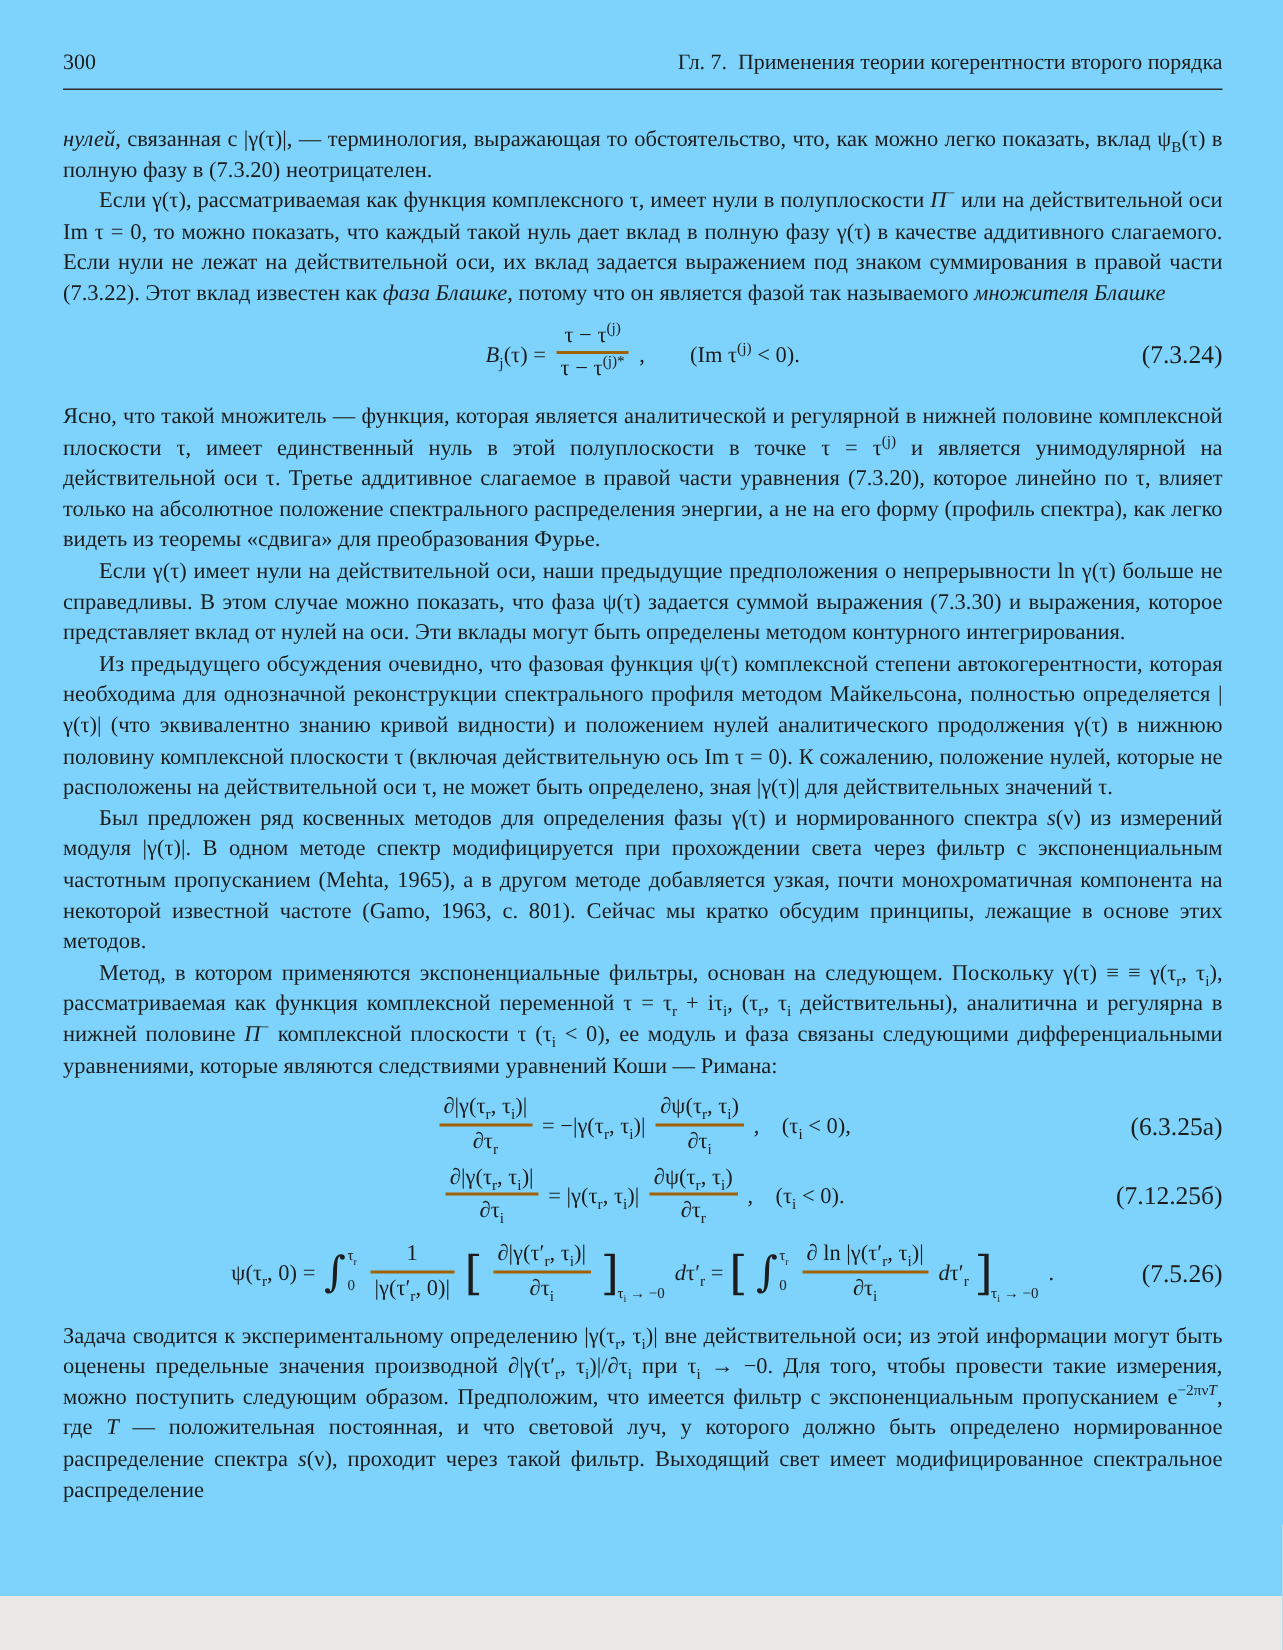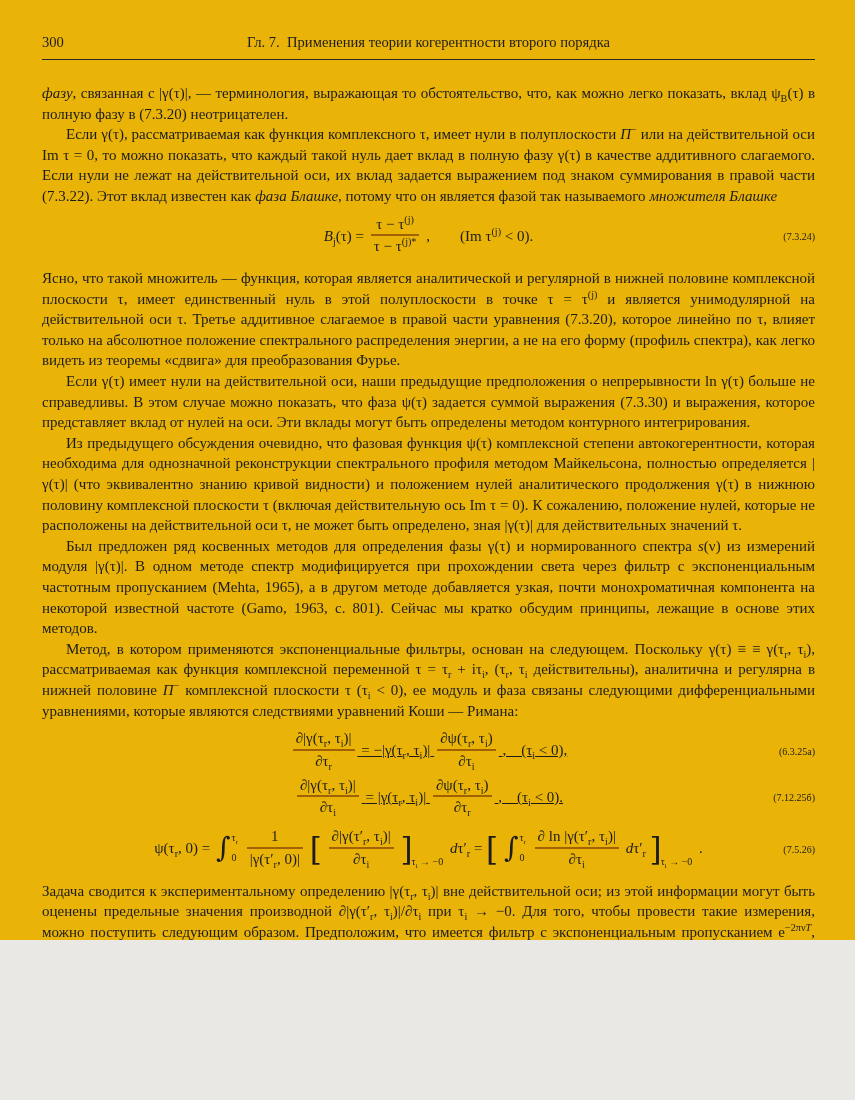--- a/index.html
+++ b/index.html
@@ -1,34 +1,34 @@
 <!DOCTYPE html>
 <html lang="ru"><head>
 <meta charset="utf-8">
 <style>
   * { margin:0; padding:0; box-sizing:border-box; }
   html, body { width:855px; background:#e9e8e4; }
   body { font-family:"Liberation Serif","DejaVu Serif",serif; color:#1c1c1c; }
   .page {
-    width:855px; height:940px; background:#eab308;
+    width:855px; height:1064px; background:#7dd3fc;
     padding:34px 40px 0 42px; overflow:hidden; position:relative;
   }
   header.runhead { position:relative; height:20px; font-size:14.6px; }
   .pagenum { position:absolute; left:0; top:0; }
-  .chapter { display:block; text-align:center; }
+  .chapter { display:block; text-align:right; }
   hr.rule { border:none; border-top:1.2px solid #2b2b2b; margin-top:5px; }
   main { margin-top:23px; text-align:justify; font-size:15px; line-height:20.6px; }
   p { text-indent:24px; }
   p.noindent { text-indent:0; }
   sub, sup { font-size:0.68em; line-height:0; }
   
   .equation { position:relative; text-align:center; margin:10px 0; white-space:nowrap; }
-  .eqgroup .equation { margin:5px 0;text-decoration:underline; }
+  .eqgroup .equation { margin:5px 0; }
   .eqgroup { margin:10px 0; }
-  .eq-number { position:absolute; right:0; top:50%; transform:translateY(-50%); font-size:10px; }
+  .eq-number { position:absolute; right:0; top:50%; transform:translateY(-50%); font-size:17px; }
   .frac { display:inline-flex; flex-direction:column; vertical-align:middle; margin:0 3px; line-height:1.25; text-align:center; position:relative; top:-2px; }
   .frac .num { border-bottom:2px solid #a16207; padding:0 3px 1px; }
   .frac .den { padding:1px 3px 0; }
   .integral { display:inline-flex; align-items:center; vertical-align:middle; margin:0 2px; position:relative; top:-2px; }
   .int-glyph { font-size:28px; line-height:30px; font-family:"DejaVu Serif",serif; }
   .int-lims { display:inline-flex; flex-direction:column; justify-content:space-between; height:30px; font-size:10px; line-height:10px; margin-left:1px; text-align:left; }
   .bigb { font-size:31px; line-height:0; vertical-align:middle; position:relative; top:-1px; font-family:"DejaVu Serif",serif; }
   .bsub { font-size:10px; position:relative; top:12px; margin-left:-1px; margin-right:3px; }
   .eq-txt { display:inline; }
 </style>
@@ -38,21 +38,21 @@
 <div class="page">
 
   <header class="runhead">
     <span class="pagenum">300</span>
     <span class="chapter">Гл. 7. Применения теории когерентности второго порядка</span>
   </header>
   <hr class="rule">
 
   <main>
 
-    <p class="noindent"><i>фазу</i>, связанная с |γ(τ)|, — терминология, выражающая то обстоятельство, что, как можно легко показать, вклад ψ<sub>B</sub>(τ) в полную фазу в (7.3.20) неотрицателен.</p>
+    <p class="noindent"><i>нулей</i>, связанная с |γ(τ)|, — терминология, выражающая то обстоятельство, что, как можно легко показать, вклад ψ<sub>B</sub>(τ) в полную фазу в (7.3.20) неотрицателен.</p>
 
     <p>Если γ(τ), рассматриваемая как функция комплексного τ, имеет нули в полуплоскости <i>Π</i><sup>−</sup> или на действительной оси Im τ = 0, то можно показать, что каждый такой нуль дает вклад в полную фазу γ(τ) в качестве аддитивного слагаемого. Если нули не лежат на действительной оси, их вклад задается выражением под знаком суммирования в правой части (7.3.22). Этот вклад известен как <i>фаза Блашке</i>, потому что он является фазой так называемого <i>множителя Блашке</i></p>
 
     <div class="equation">
       <span class="eq-txt"><i>B</i><sub>j</sub>(τ) =</span>
       <span class="frac">
           <span class="num">τ − τ<sup>(j)</sup></span>
           <span class="den">τ − τ<sup>(j)*</sup></span>
         </span>
       <span class="eq-txt">,  (Im τ<sup>(j)</sup> &lt; 0).</span>

